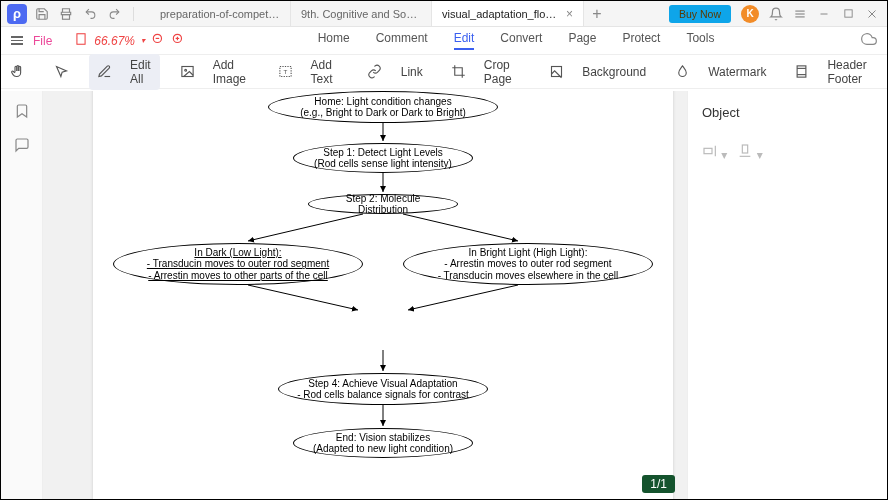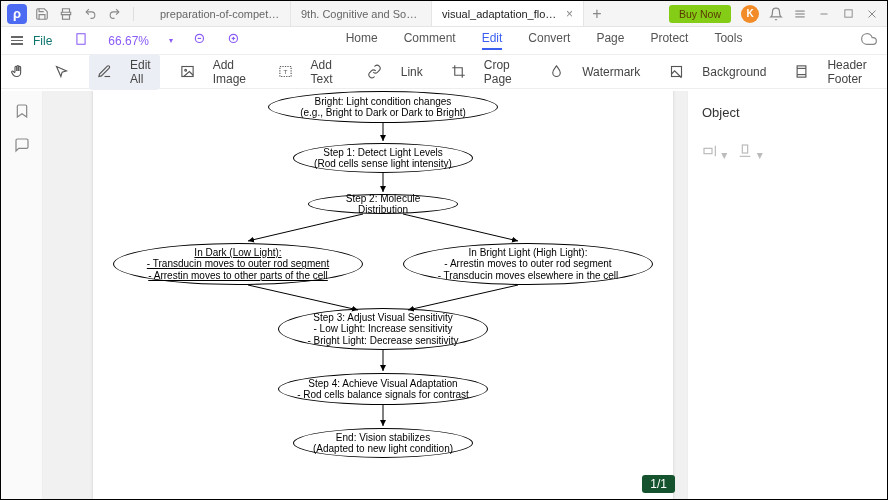--- a/index.html
+++ b/index.html
@@ -9,30 +9,30 @@
   .logo-icon { width: 20px; height: 20px; background: #4d6af2; border-radius: 4px; display: flex; align-items: center; justify-content: center; color: #fff; font-size: 13px; font-weight: bold; }
   .tb-icon { width: 18px; height: 18px; display: flex; align-items: center; justify-content: center; color: #888; cursor: pointer; }
   .tb-sep { width: 1px; height: 14px; background: #ddd; margin: 0 4px; }
   .tabs { display: flex; align-items: stretch; flex: 1; height: 100%; margin-left: 6px; }
   .tab { display: flex; align-items: center; padding: 0 10px; font-size: 11px; color: #666; border-right: 1px solid #e5e5e5; max-width: 160px; cursor: pointer; gap: 4px; }
   .tab.active { background: #fff; color: #222; }
   .tab-label { white-space: nowrap; overflow: hidden; text-overflow: ellipsis; max-width: 120px; }
   .tab-close { color: #888; font-size: 12px; }
   .tab-add { width: 26px; display: flex; align-items: center; justify-content: center; color: #888; cursor: pointer; }
   .tb-right { display: flex; align-items: center; gap: 10px; padding: 0 8px; }
-  .buy-btn { background: #84cc16; color: #5a3a00; font-size: 10.5px; padding: 3px 10px; border-radius: 3px; cursor: pointer; }
+  .buy-btn { background: #0ea5e9; color: #5a3a00; font-size: 10.5px; padding: 3px 10px; border-radius: 3px; cursor: pointer; }
   .avatar { width: 18px; height: 18px; border-radius: 50%; background: #f28c28; color: #fff; display: flex; align-items: center; justify-content: center; font-size: 10px; font-weight: bold; }
   .win-icon { width: 14px; height: 14px; display:flex; align-items:center; justify-content:center; color:#888; cursor:pointer; }
 
   .menubar { height: 28px; display: flex; align-items: center; border-bottom: 1px solid #eee; padding: 0 10px; }
   .mb-left { display: flex; align-items: center; gap: 10px; }
   .ham { display:flex; flex-direction:column; gap:2px; cursor:pointer;}
   .ham div { width:12px; height:1.5px; background:#666;}
-  .file-lbl { font-size: 12px; color:#0f766e; }
-  .zoom-group { display:flex; align-items:center; gap:20px; margin-left:12px; color:#8b5cf6; }
+  .file-lbl { font-size: 12px; color:#ec4899; }
+  .zoom-group { display:flex; align-items:center; gap:6px; margin-left:12px; color:#ef4444;font-style:italic; }
   .zoom-group span { font-size:12px; }
   .mb-center { flex:1; display:flex; justify-content:center; gap:26px; }
   .menu-item { font-size: 12px; color:#555; cursor:pointer; padding-bottom:3px; }
   .menu-item.active { color:#3a5ff0; border-bottom:2px solid #3a5ff0; }
   .mb-right { width:30px; display:flex; justify-content:flex-end; color:#888; }
 
   .toolbar { height: 34px; display:flex; align-items:center; justify-content:center; gap:12px; border-bottom:1px solid #eee; }
   .tool-btn { display:flex; align-items:center; gap:18px; padding:4px 8px; font-size:12px; color:#444; border-radius:4px; cursor:pointer; }
   .tool-btn.active { background:#eceef5; }
   .tool-icn { width:16px; height:16px; display:flex; align-items:center; justify-content:center; color:#555;}
@@ -232,33 +232,33 @@
         <svg viewBox="0 0 24 24" fill="none" stroke="currentColor" stroke-width="1.8">
           <path d="M6 2v16h16"></path>
           <path d="M18 22V6H2"></path>
         </svg>
       </span>
       <span>Crop Page</span>
     </div>
   <div class="tool-btn">
       <span class="tool-icn">
         <svg viewBox="0 0 24 24" fill="none" stroke="currentColor" stroke-width="1.8">
-          <path d="M12 3c3 4 6 7 6 11a6 6 0 0 1-12 0c0-4 3-7 6-11z"></path>
-        </svg>
-      </span>
-      <span>Watermark</span>
-    </div>
-  <div class="tool-btn">
-      <span class="tool-icn">
-        <svg viewBox="0 0 24 24" fill="none" stroke="currentColor" stroke-width="1.8">
           <rect x="4" y="4" width="16" height="16"></rect>
           <path d="M4 16l5-5 11 11"></path>
         </svg>
       </span>
       <span>Background</span>
+    </div>
+  <div class="tool-btn">
+      <span class="tool-icn">
+        <svg viewBox="0 0 24 24" fill="none" stroke="currentColor" stroke-width="1.8">
+          <path d="M12 3c3 4 6 7 6 11a6 6 0 0 1-12 0c0-4 3-7 6-11z"></path>
+        </svg>
+      </span>
+      <span>Watermark</span>
     </div>
   <div class="tool-btn">
       <span class="tool-icn">
         <svg viewBox="0 0 24 24" fill="none" stroke="currentColor" stroke-width="1.8">
           <rect x="5" y="3" width="14" height="18"></rect>
           <line x1="5" y1="7" x2="19" y2="7"></line>
           <line x1="5" y1="17" x2="19" y2="17"></line>
         </svg>
       </span>
       <span>Header Footer</span>
@@ -273,44 +273,39 @@
     <span><svg viewBox="0 0 24 24" width="16" height="16" fill="none" stroke="currentColor" stroke-width="1.8">
           <path d="M21 15a2 2 0 0 1-2 2H7l-4 4V5a2 2 0 0 1 2-2h14a2 2 0 0 1 2 2z"></path>
         </svg></span>
   </div>
 
   <div class="canvas-wrap">
     <div class="page">
       <div class="flow">
 
         <div class="node" style="left:175px; top:10px; width:230px; height:32px;">
-          <span>Bright: Light condition changes</span>
+          <span>Home: Light condition changes</span>
           <span>(e.g., Bright to Dark or Dark to Bright)</span>
         </div>
         <div class="node" style="left:200px; top:62px; width:180px; height:30px;justify-content:center;">
           <span>Step 1: Detect Light Levels</span>
           <span>(Rod cells sense light intensity)</span>
         </div>
         <div class="node" style="left:215px; top:113px; width:150px; height:20px;">
           <span>Step 2: Molecule Distribution</span>
         </div>
         <div class="node" style="left:20px; top:162px; width:250px; height:42px;text-decoration:underline;">
           <span>In Dark (Low Light):</span>
           <span>- Transducin moves to outer rod segment</span>
           <span>- Arrestin moves to other parts of the cell</span>
         </div>
         <div class="node" style="left:310px; top:162px; width:250px; height:42px;">
           <span>In Bright Light (High Light):</span>
           <span>- Arrestin moves to outer rod segment</span>
           <span>- Transducin moves elsewhere in the cell</span>
-        </div>
-        <div class="node" style="left:185px; top:227px; width:210px; height:42px;">
-          <span>Step 3: Adjust Visual Sensitivity</span>
-          <span>- Low Light: Increase sensitivity</span>
-          <span>- Bright Light: Decrease sensitivity</span>
         </div>
         <div class="node" style="left:185px; top:292px; width:210px; height:32px;">
           <span>Step 4: Achieve Visual Adaptation</span>
           <span>- Rod cells balance signals for contrast</span>
         </div>
         <div class="node" style="left:200px; top:347px; width:180px; height:30px;">
           <span>End: Vision stabilizes</span>
           <span>(Adapted to new light condition)</span>
         </div>
 

